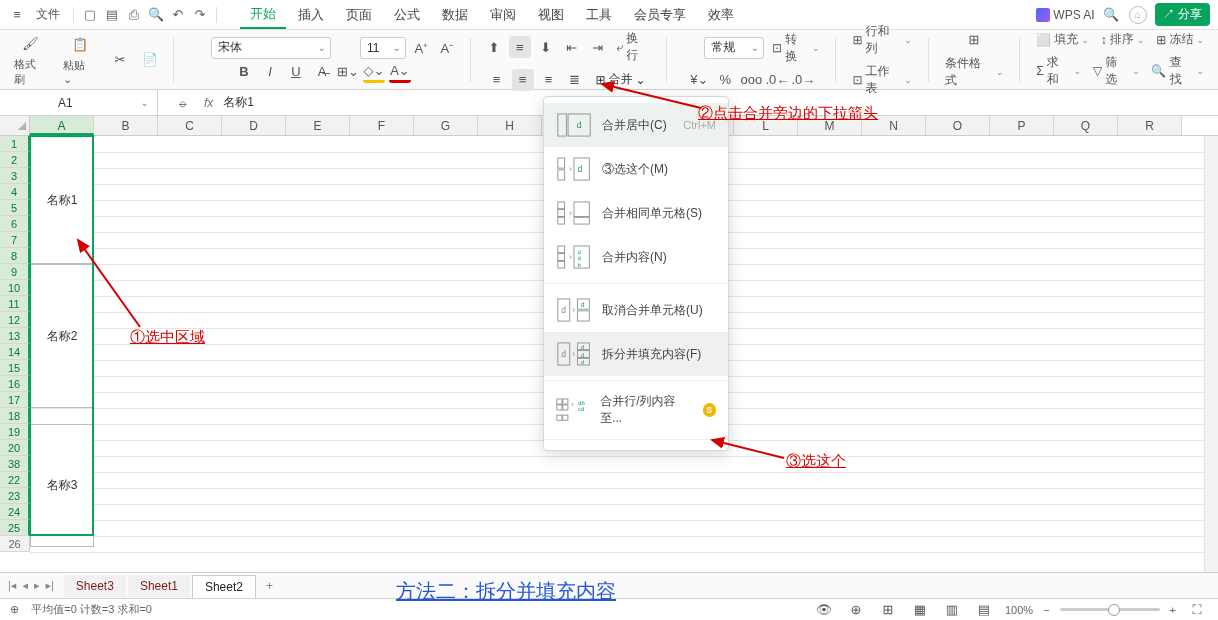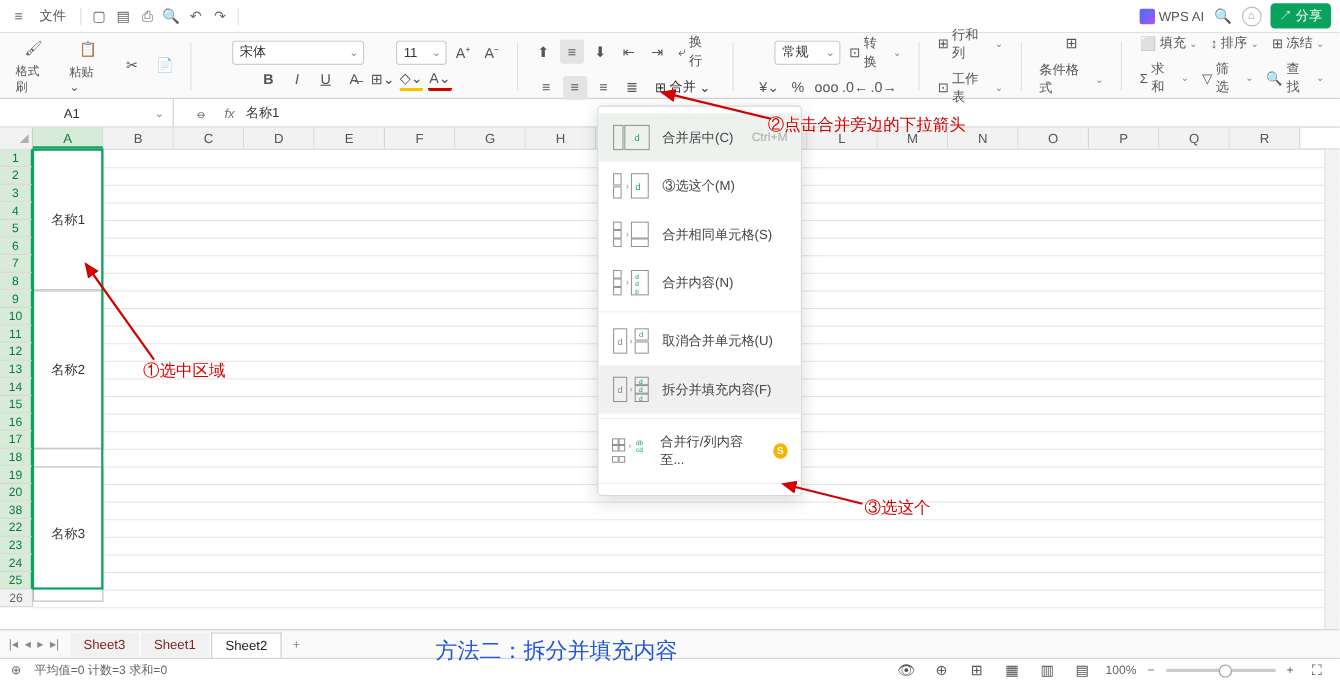--- a/index.html
+++ b/index.html
@@ -53,21 +53,21 @@
     .sel-border { position:absolute; border:2px solid #0aa35e; pointer-events:none; }
     .drop { position:absolute; left:543px; top:96px; width:186px; background:#fff; border:1px solid #d8d8d8; box-shadow:0 4px 16px rgba(0,0,0,.15); border-radius:4px; padding:6px 0; z-index:50;}
     .drop-item { display:flex; align-items:center; gap:10px; padding:8px 12px; cursor:pointer; font-size:12px; color:#444; }
     .drop-item:hover, .drop-item.hl { background:#f0f0f0; }
     .drop-item.hl2 { background:#eef2ee; }
     .di-icon { width:36px; height:28px; display:flex; align-items:center; justify-content:center;}
     .di-icon svg { width:34px; height:26px; }
     .drop-item .shortcut { margin-left:auto; color:#aaa; font-size:11px;}
     .drop hr { border:none; border-top:1px solid #eee; margin:4px 0; }
     
-    .anno { position:absolute; color:#d40000; font-size:15px; font-weight:500; z-index:70; pointer-events:none;}
+    .anno { position:absolute; color:#d40000; font-size:15px; font-weight:500; z-index:70; pointer-events:none;text-decoration:underline;}
     .anno.blue { color:#2256d6; font-size:20px; font-weight:500;}
     .arrow-red { position:absolute; z-index:60; pointer-events:none; }
     
     .sheet-tabs { position:absolute; left:0; right:0; bottom:22px; height:26px; border-top:1px solid #d0d0d0; display:flex; align-items:center; background:#fafafa; padding-left:8px; gap:2px;}
     .st-nav { display:flex; gap:6px; color:#888; font-size:11px; margin-right:8px;}
     .st-nav span{cursor:pointer;}
     .sheet { padding:4px 12px; font-size:12px; cursor:pointer; color:#7f1d1d; background:#f1f1f1;}
     .sheet.active { background:#fff; border:1px solid #ccc; border-bottom:1px solid #fff; color:#222; position:relative; top:1px;}
     .sheet-add { padding:4px 8px; cursor:pointer; color:#888;}
     
@@ -87,20 +87,32 @@
     <span class="mb-icon">≡</span>
     <span class="mb-btn">文件</span>
     <span class="mb-sep"></span>
     <span class="mb-icon">▢</span>
     <span class="mb-icon">▤</span>
     <span class="mb-icon">⎙</span>
     <span class="mb-icon">🔍</span>
     <span class="mb-icon">↶</span>
     <span class="mb-icon">↷</span>
     <span class="mb-sep"></span>
+  </div>
+  <div class="tabs">
+    <span class="tab active">开始</span>
+    <span class="tab">插入</span>
+    <span class="tab">页面</span>
+    <span class="tab">公式</span>
+    <span class="tab">数据</span>
+    <span class="tab">审阅</span>
+    <span class="tab">视图</span>
+    <span class="tab">工具</span>
+    <span class="tab">会员专享</span>
+    <span class="tab">效率</span>
   </div>
   <div class="mb-right">
     <span class="ai-badge">
         <span class="ai-logo"></span>
         <span>WPS AI</span>
       </span>
     <span class="mb-icon">🔍</span>
     <span class="cloud-icon">⌂</span>
     <span class="share-btn">↗ <span>分享</span></span>
   </div>

